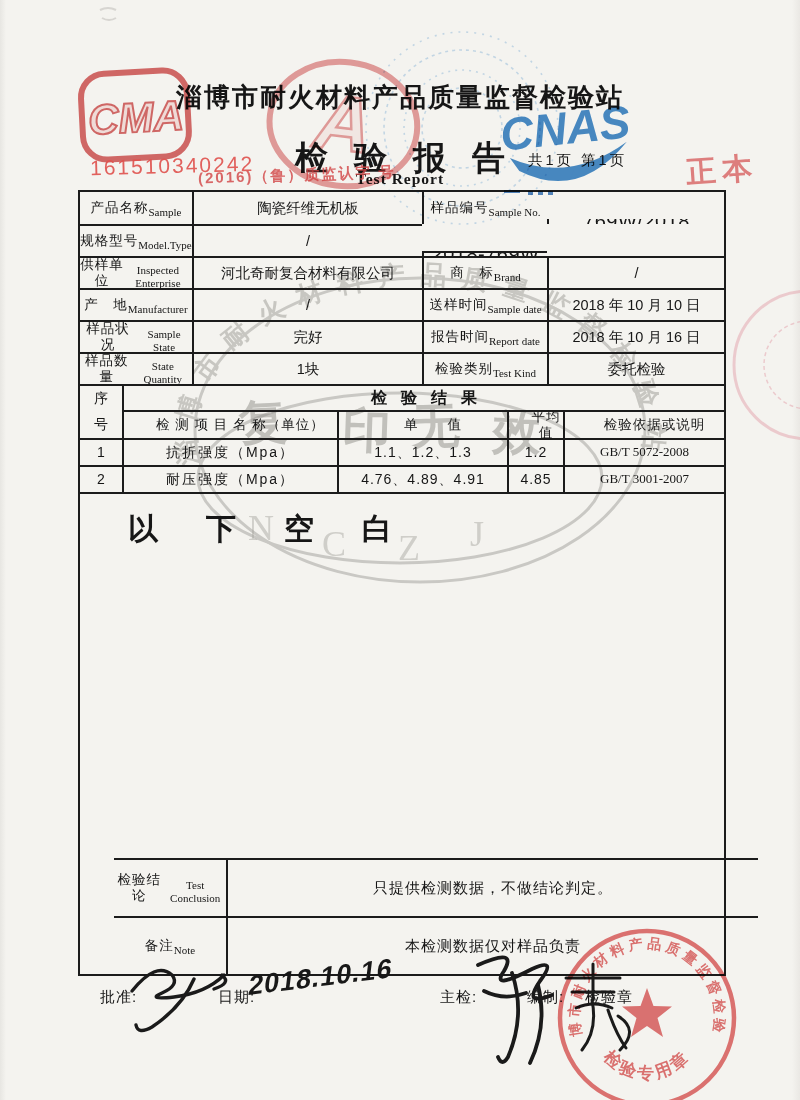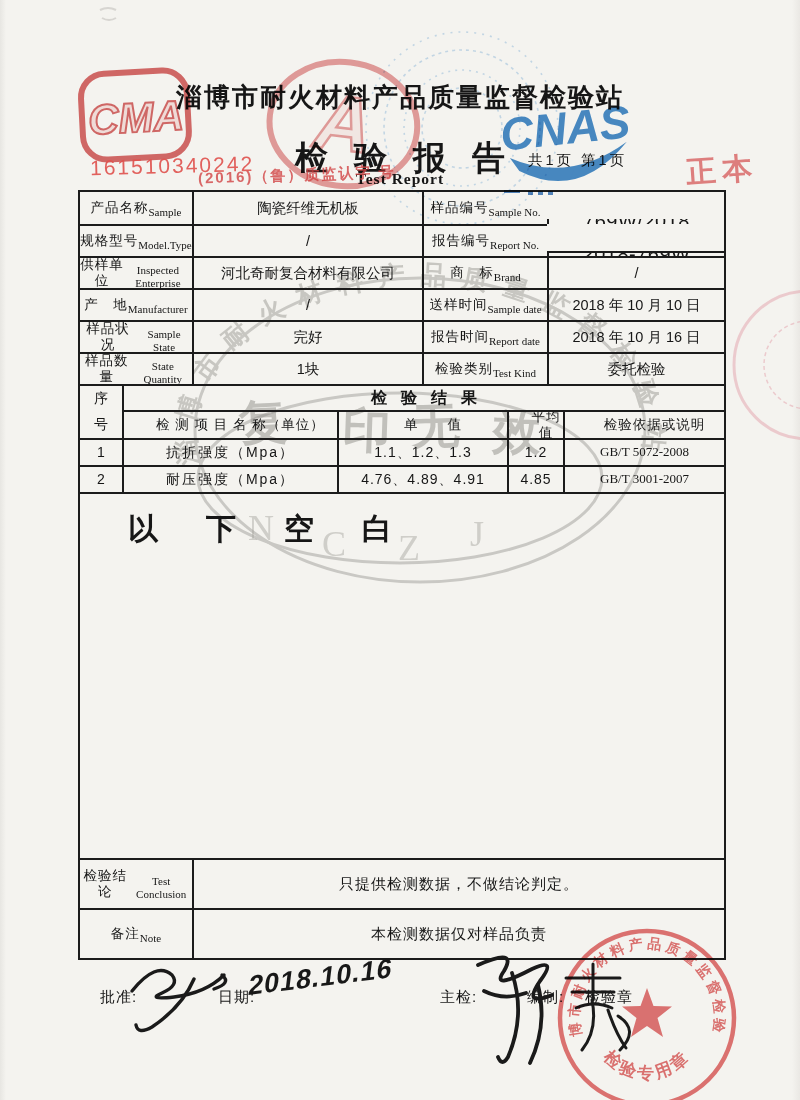--- a/index.html
+++ b/index.html
@@ -25,21 +25,21 @@
   
   .rtable{position:absolute;left:78px;top:190px;width:648px;box-sizing:border-box;
     border:2.4px solid #1b1b1b;background:transparent;z-index:3;}
   .row{display:grid;}
   .info-row{grid-template-columns:112px 230px 125px 177px;height:32px;}
   .res-title-row{grid-template-columns:42px 602px;height:26px;}
   .res-head-row,.res-data-row{grid-template-columns:42px 215px 170px 56px 161px;}
   .res-head-row{height:28px;}
   .res-data-row{height:27px;}
   .blank-row{grid-template-columns:1fr;height:366px;}
-  .foot-row{grid-template-columns:112px 532px;height:50px;}
+  .foot-row{grid-template-columns:112px 532px;height:58px;padding-left:34px;}
   .c{display:flex;align-items:center;justify-content:center;text-align:center;
      box-sizing:border-box;overflow:hidden;flex-direction:row;line-height:1.15;}
   .bl{border-left:2px solid #1b1b1b;}
   .bt{border-top:2px solid #1b1b1b;}
   .lab-cn{font-size:13.5px;letter-spacing:1px;}
   .lab-en{font-family:Liberation Serif, serif;font-size:11px;margin-top:8px;}
   .val{font-size:14.5px;}
   .val-en{font-family:Liberation Sans, sans-serif;font-size:20px;letter-spacing:.5px;margin-top:27px;}
   .res-title{font-size:16px;font-weight:bold;letter-spacing:14px;text-indent:14px;}
   .seq{font-size:14px;}
@@ -166,24 +166,20 @@
           <span class="lab-en">Sample No.</span>
         </div>
       <div class="c bl val-en">769W/2018</div>
     </div>
     <div class="row info-row">
       <div class="c bt">
           <span class="lab-cn">规格型号</span>
           <span class="lab-en">Model.Type</span>
         </div>
       <div class="c bt bl val">/</div>
-      <div class="c bt bl">
-          <span class="lab-cn">报告编号</span>
-          <span class="lab-en">Report No.</span>
-        </div>
       <div class="c bt bl val-en">2018-769W</div>
     </div>
     <div class="row info-row">
       <div class="c bt">
           <span class="lab-cn">供样单位</span>
           <span class="lab-en">Inspected Enterprise</span>
         </div>
       <div class="c bt bl val">河北奇耐复合材料有限公司</div>
       <div class="c bt bl">
           <span class="lab-cn">商　标</span>

